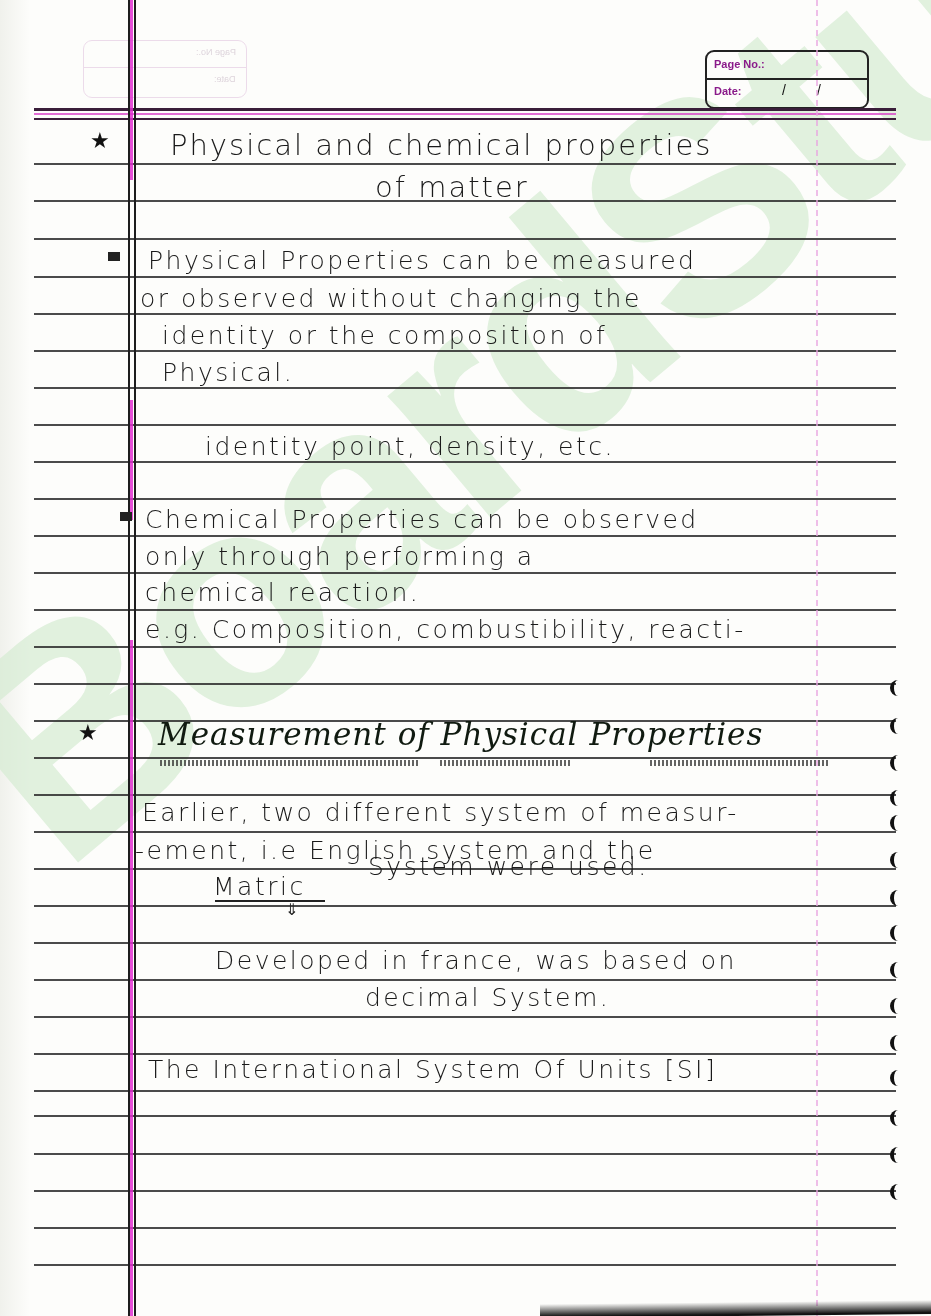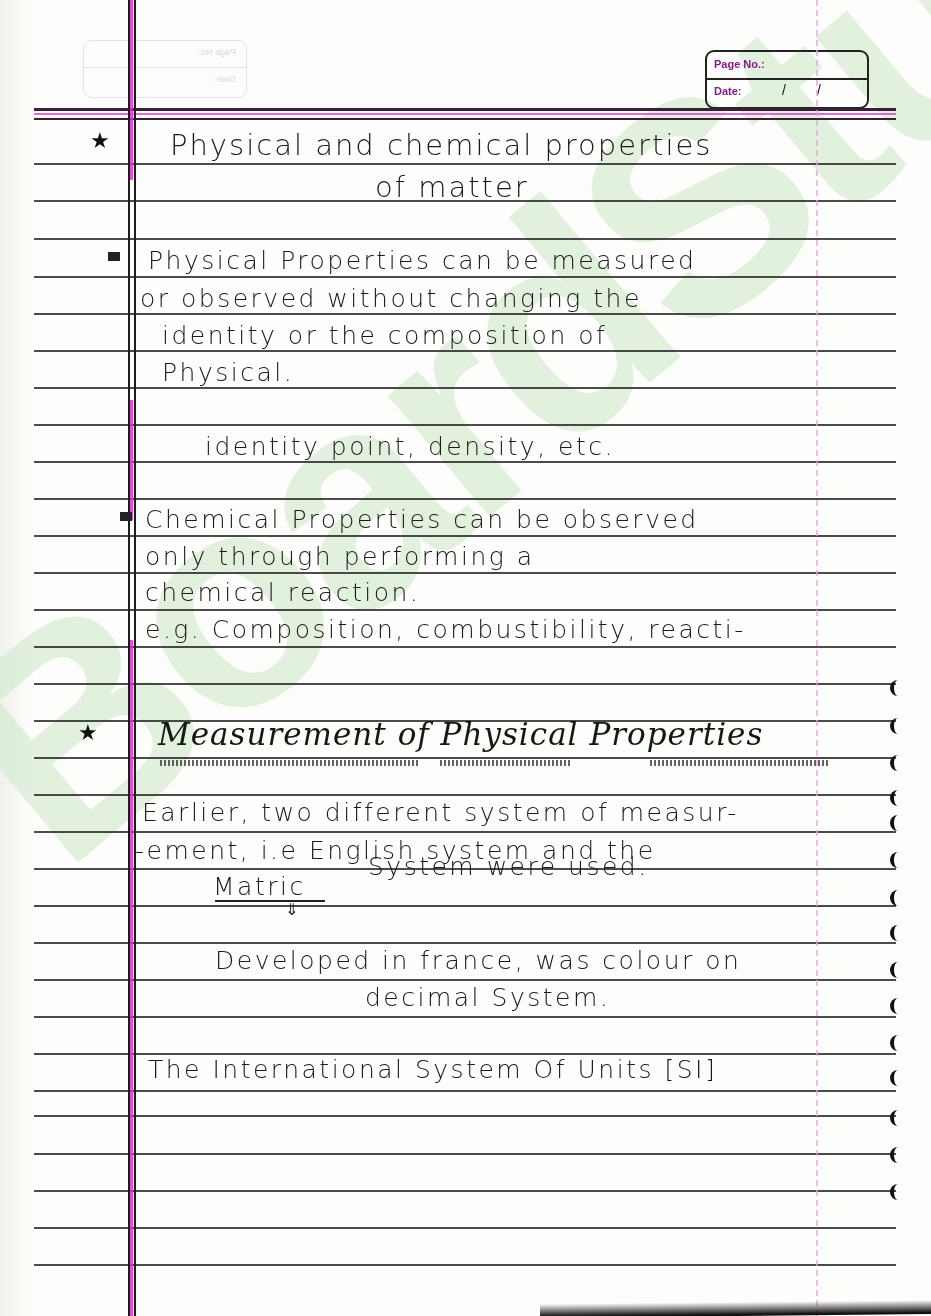--- a/index.html
+++ b/index.html
@@ -149,19 +149,19 @@
   <div class="wavy" style="left:440px;top:760px;width:130px"></div>
   <div class="wavy" style="left:650px;top:760px;width:180px"></div>
 
   <div class="hw" style="left:142px;top:798px">Earlier, two different system of measur-</div>
   <div class="hw" style="left:135px;top:836px">-ement, i.e English system and the</div>
   <div class="hw" style="left:213px;top:872px">Matric</div>
   <div class="under" style="left:215px;top:900px;width:110px"></div>
   <div class="hw" style="left:368px;top:852px">System were used.</div>
   <div class="arrow" style="left:285px;top:900px">⇓</div>
 
-  <div class="hw" style="left:215px;top:946px">Developed in france, was colour on</div>
+  <div class="hw" style="left:215px;top:946px">Developed in france, was based on</div>
   <div class="hw" style="left:148px;top:1055px">The International System Of Units [SI]</div>
 
   <div class="hw" style="left:365px;top:983px">decimal System.</div>
 
   <div class="shade-bottom"></div>
 </div>
 
 </body></html>

